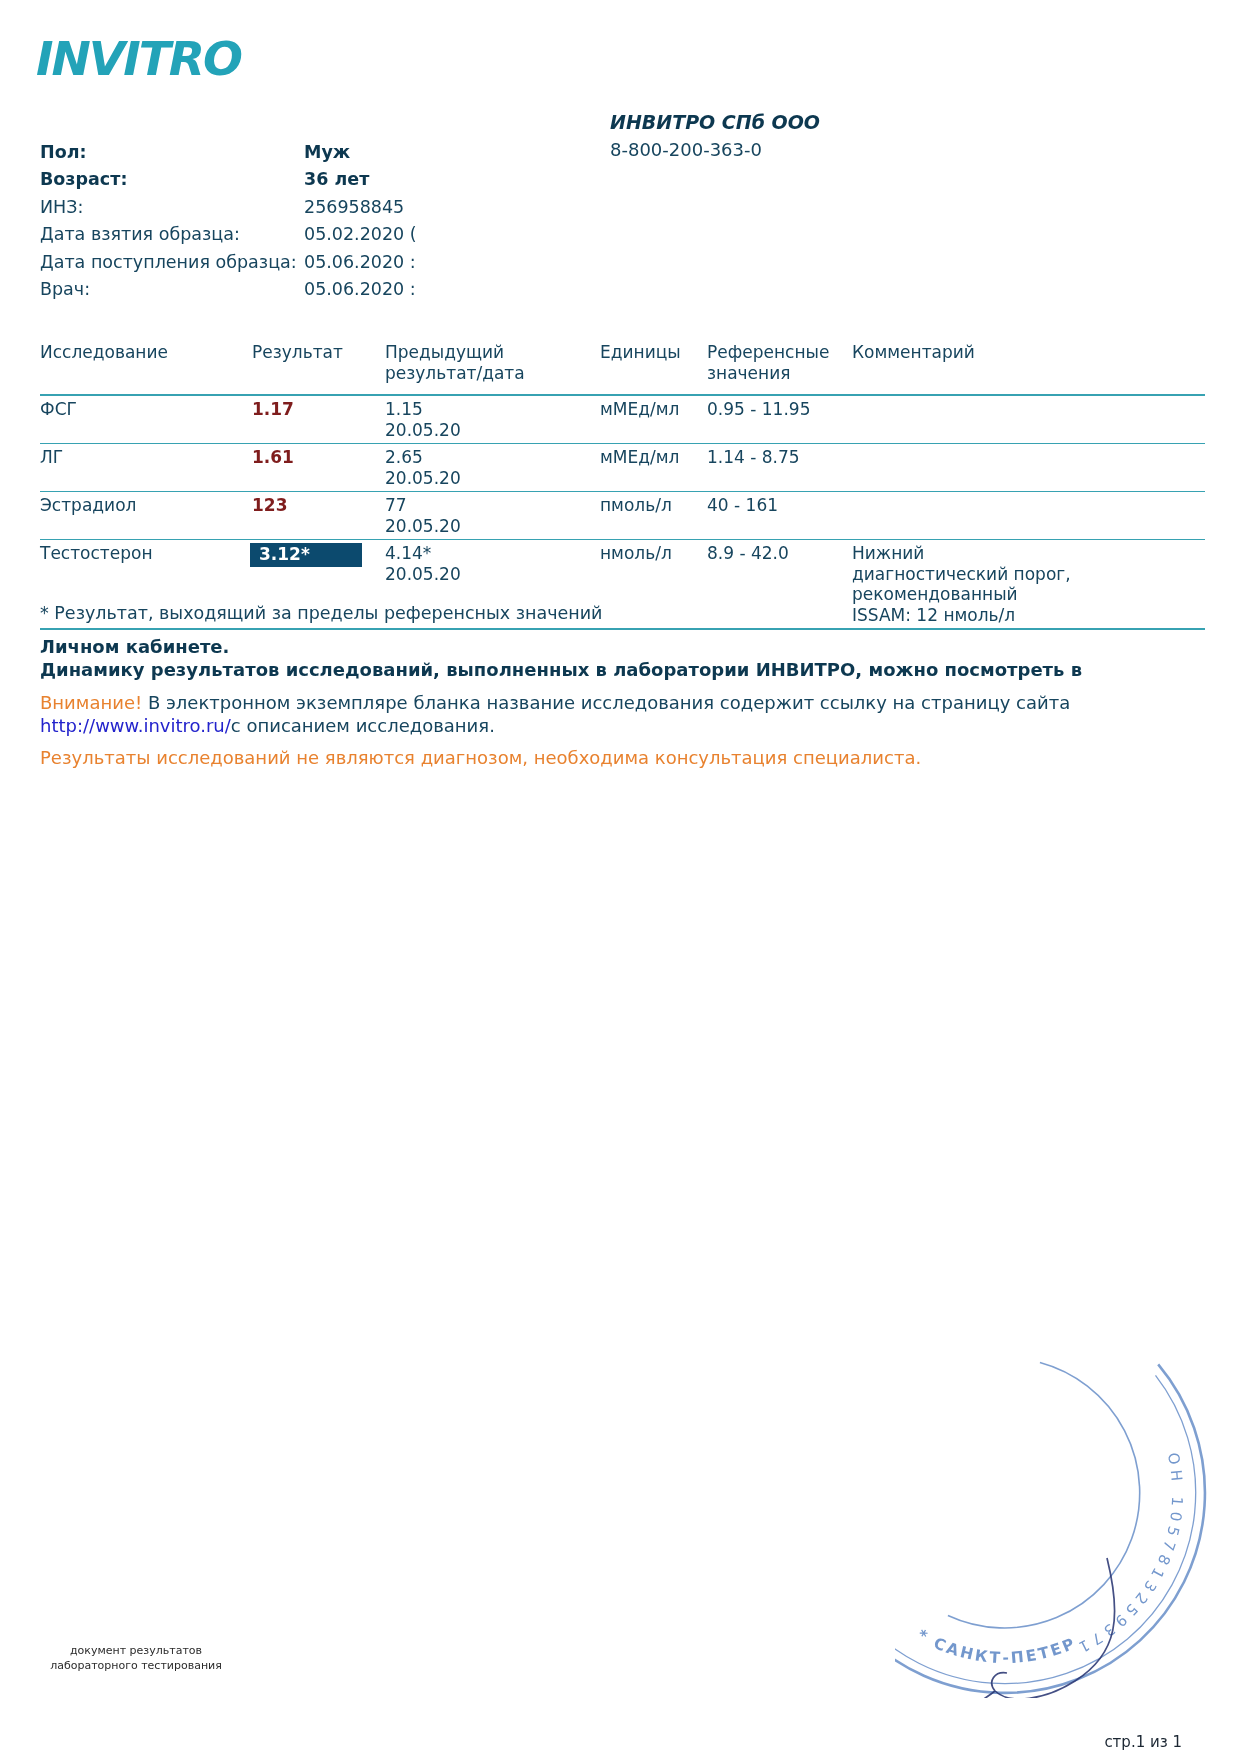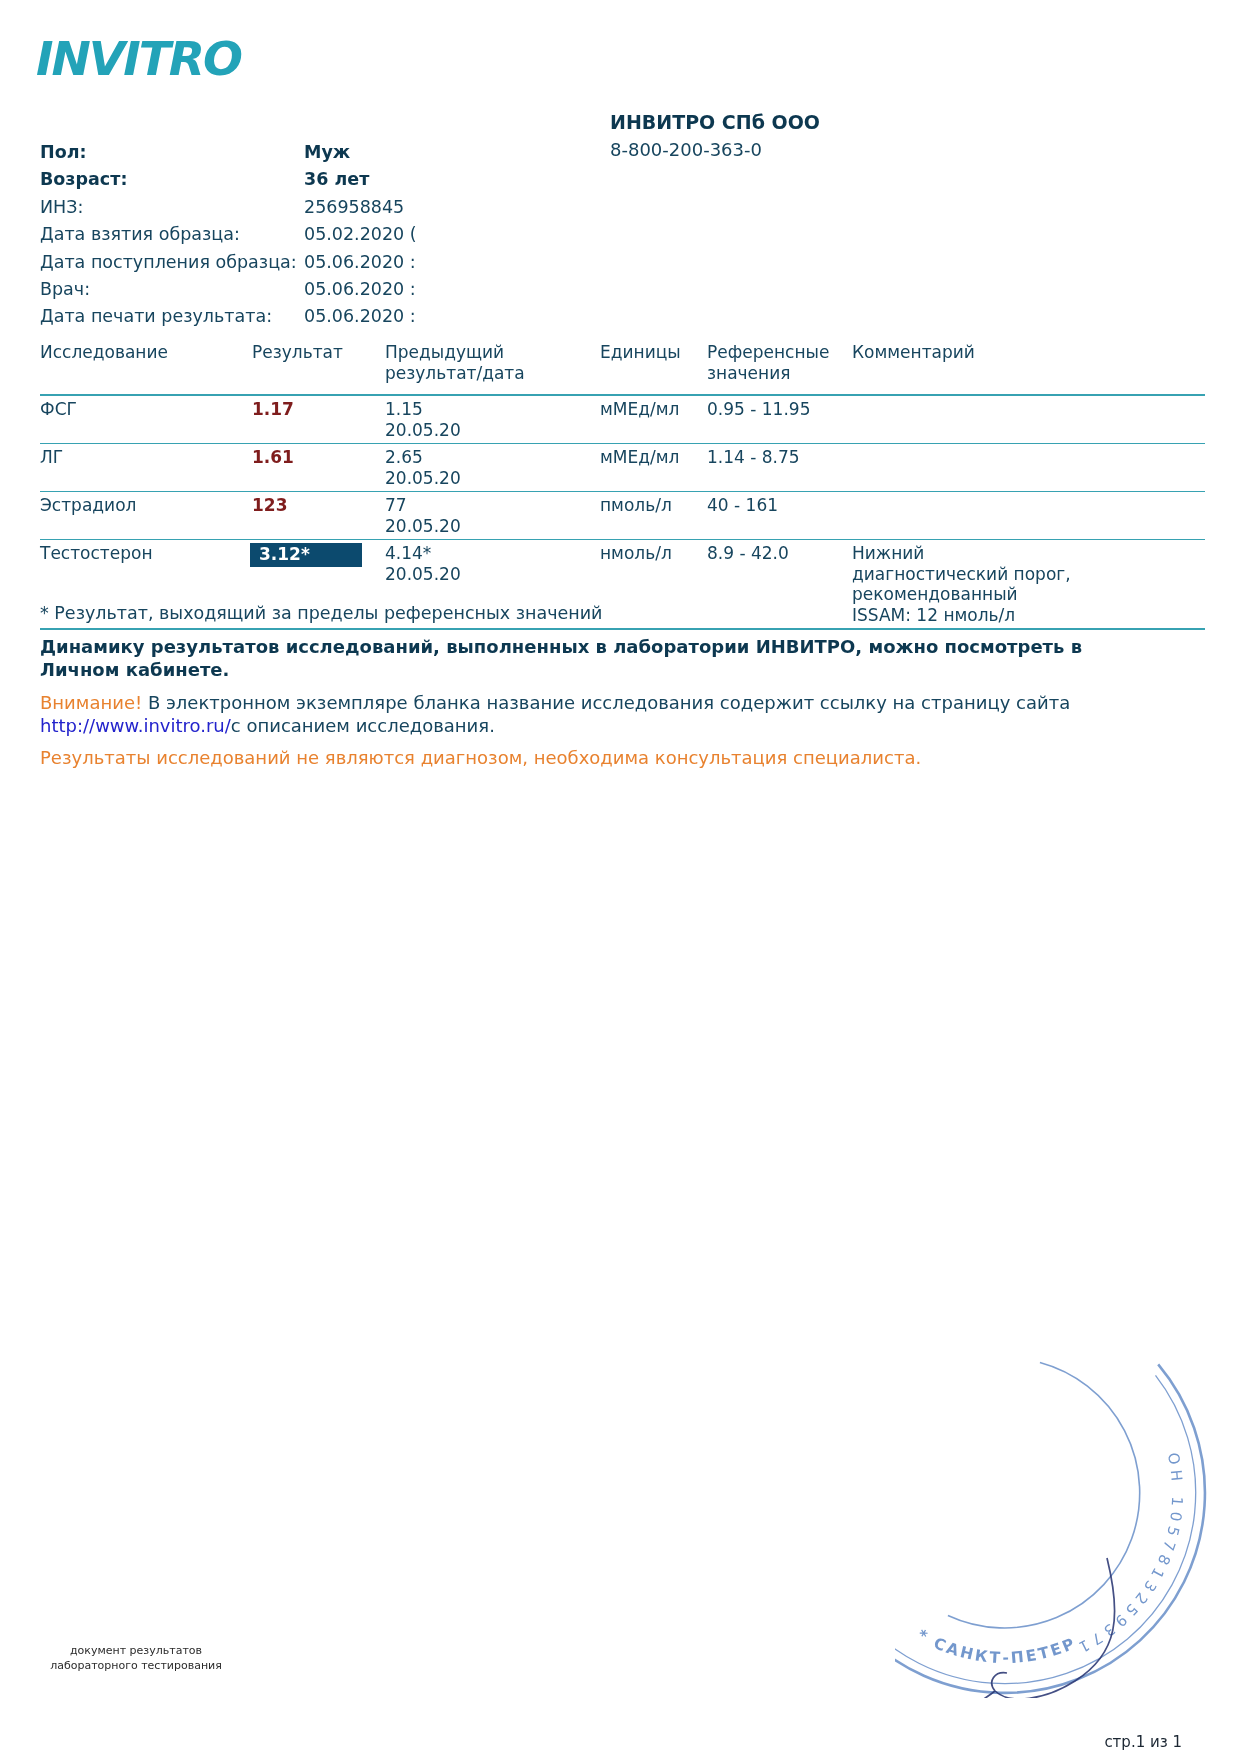--- a/index.html
+++ b/index.html
@@ -8,21 +8,21 @@
     font-family:"DejaVu Sans", sans-serif; color:#17455e; overflow:hidden;margin-top:23px;
   }
   
   .logo {
     position:absolute; left:36px; top:8px;
     font-size:47px; font-weight:bold; font-style:italic;
     letter-spacing:-2px; color:#23a3b8;
   }
   
   .company { position:absolute; left:610px; top:86px; line-height:27px; }
-  .company .name { font-size:19px; font-weight:bold; color:#0d3850; }
+  .company .name { font-size:19px; font-weight:bold; color:#0d3850;font-style:italic; }
   .company .phone { font-size:18px; color:#17455e; }
   
   .patient { position:absolute; left:40px; top:119px; font-size:17.5px; }
   .prow { height:27.4px; white-space:nowrap; }
   .prow .lab { display:inline-block; width:264px; }
   .prow.b { font-weight:bold; color:#0d3850; }
   
   .rtable { position:absolute; left:40px; top:319px; width:1165px; }
   .trow { display:grid; grid-template-columns:212px 133px 215px 107px 145px 353px; align-items:start; }
   .thead { padding:0 0 10px 0; border-bottom:2px solid #37a2b2; font-size:17px; line-height:21px; }
@@ -71,23 +71,20 @@
       <span class="lab">ИНЗ:</span><span class="val">256958845</span>
     </div>
     <div class="prow">
       <span class="lab">Дата взятия образца:</span><span class="val">05.02.2020 (</span>
     </div>
     <div class="prow">
       <span class="lab">Дата поступления образца:</span><span class="val">05.06.2020 :</span>
     </div>
     <div class="prow">
       <span class="lab">Врач:</span><span class="val">05.06.2020 :</span>
-    </div>
-    <div class="prow">
-      <span class="lab">Дата печати результата:</span><span class="val">05.06.2020 :</span>
     </div>
   </div>
 
   <div class="rtable">
     <div class="trow thead">
       <div class="cell">Исследование</div>
       <div class="cell">Результат</div>
       <div class="cell">Предыдущий результат/дата</div>
       <div class="cell">Единицы</div>
       <div class="cell">Референсные значения</div>
@@ -139,22 +136,22 @@
       </div>
       <div class="cell">нмоль/л</div>
       <div class="cell">8.9 - 42.0</div>
       <div class="cell cmt">Нижний диагностический порог, рекомендованный ISSAM: 12 нмоль/л</div>
     </div>
   </div>
 
   <div class="note-footnote">* Результат, выходящий за пределы референсных значений</div>
 
   <div class="note-dynamics">
+    <div>Личном кабинете.</div>
     <div>Динамику результатов исследований, выполненных в лаборатории ИНВИТРО, можно посмотреть в</div>
-    <div>Личном кабинете.</div>
   </div>
 
   <div class="note-attention">
     <span class="orange">Внимание!</span><span> В электронном экземпляре бланка название исследования содержит ссылку на страницу сайта</span><br>
     <a class="link">http://www.invitro.ru/</a><span>с описанием исследования.</span>
   </div>
 
   <div class="note-disclaimer">Результаты исследований не являются диагнозом, необходима консультация специалиста.</div>
 
   <div class="docfoot">

